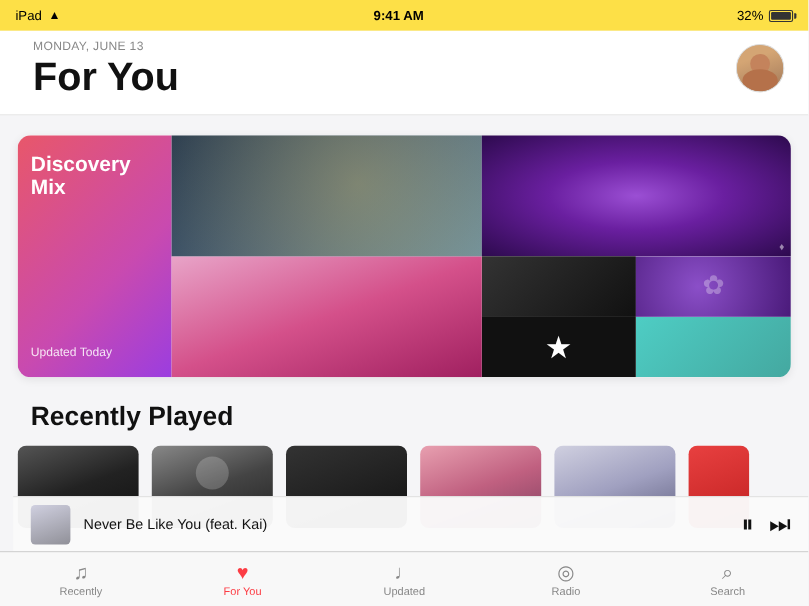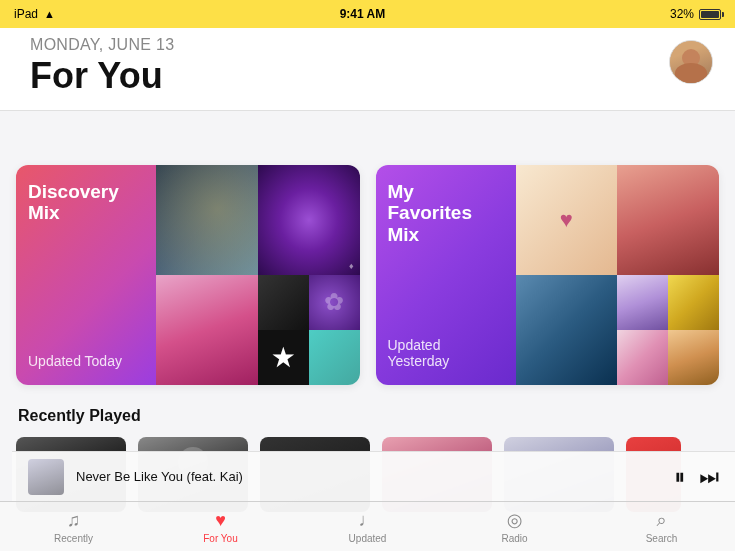--- a/index.html
+++ b/index.html
@@ -50,21 +50,21 @@
       border-radius: 1px;
     }
 
     
     .header {
       background: white;
       padding: 8px 30px 14px 30px;
       border-bottom: 1px solid #e0e0e0;
     }
     .date-label {
-      font-size: 16px;
+      font-size: 11px;
       color: #888;
       font-weight: 500;
       letter-spacing: 0.3px;
       text-transform: uppercase;
     }
     .page-title {
       font-size: 36px;
       font-weight: 700;
       color: #111;
       line-height: 1.1;
@@ -121,41 +121,40 @@
     .mix-card {
       flex: 1;
       background: white;
       border-radius: 12px;
       overflow: hidden;
       box-shadow: 0 2px 8px rgba(0,0,0,0.08);
       height: 220px;
       display: grid;
       grid-template-columns: 140px 1fr 1fr;
       grid-template-rows: 1fr 1fr;
-      margin-top: 36px;
     }
 
     
     .discovery-card .main-cell {
       grid-column: 1;
       grid-row: 1 / 3;
       background: linear-gradient(135deg, #e8576a 0%, #c94aaf 60%, #9b3de0 100%);
       padding: 16px 12px;
       display: flex;
       flex-direction: column;
       justify-content: space-between;
     }
     .mix-label {
       font-size: 19px;
       font-weight: 700;
       color: white;
       line-height: 1.15;
     }
     .updated-label {
-      font-size: 14px;
+      font-size: 11px;
       color: rgba(255,255,255,0.85);
       font-weight: 500;
     }
 
     
     .favorites-card .main-cell {
       grid-column: 1;
       grid-row: 1 / 3;
       background: linear-gradient(135deg, #b44fe8 0%, #8b3cdf 50%, #6a2acd 100%);
       padding: 16px 12px;
@@ -273,25 +272,26 @@
     .art-yellow {
       background: linear-gradient(135deg, #f0d850, #d0a820, #a07810);
     }
 
     .art-bear {
       background: linear-gradient(160deg, #f0c890, #d09050, #906020);
     }
 
     
     .section-title {
-      font-size: 16px;
+      font-size: 24px;
       font-weight: 700;
       color: #111;
       margin-bottom: 12px;
       padding-left: 2px;
+      margin-left: 10px;
     }
 
     .recent-item {
       width: 110px;
       height: 75px;
       border-radius: 8px;
       overflow: hidden;
       flex-shrink: 0;
     }
     .recent-dark { background: linear-gradient(160deg, #555, #222, #111); }
@@ -419,37 +419,20 @@
 
       <div class="art-cell art-woman1"></div>
       <div class="art-cell" style="display:grid; grid-template-columns:1fr 1fr; grid-template-rows:1fr 1fr; overflow:hidden;">
         <div class="art-cell art-band"></div>
         <div class="art-cell art-flowers"></div>
         <div class="art-cell art-bowie"></div>
         <div class="art-cell art-teal"></div>
       </div>
     </div>
 
-    <div class="mix-card favorites-card">
-      <div class="main-cell">
-        <div class="mix-label">My Favorites Mix</div>
-        <div class="updated-label">Updated Yesterday</div>
-      </div>
-
-      <div class="art-cell art-soulchild"></div>
-      <div class="art-cell art-earth"></div>
-
-      <div class="art-cell art-concert"></div>
-      <div class="art-cell" style="display:grid; grid-template-columns:1fr 1fr; grid-template-rows:1fr 1fr; overflow:hidden;">
-        <div class="art-cell art-woman2"></div>
-        <div class="art-cell art-yellow"></div>
-        <div class="art-cell art-floral"></div>
-        <div class="art-cell art-bear"></div>
-      </div>
-    </div>
 
   </div>
 
   <div>
     <div class="section-title">Recently Played</div>
     <div class="recently-played-scroll">
       <div class="recent-item recent-dark"></div>
       <div class="recent-item recent-portrait"></div>
       <div class="recent-item recent-dark2"></div>
       <div class="recent-item recent-woman"></div>

